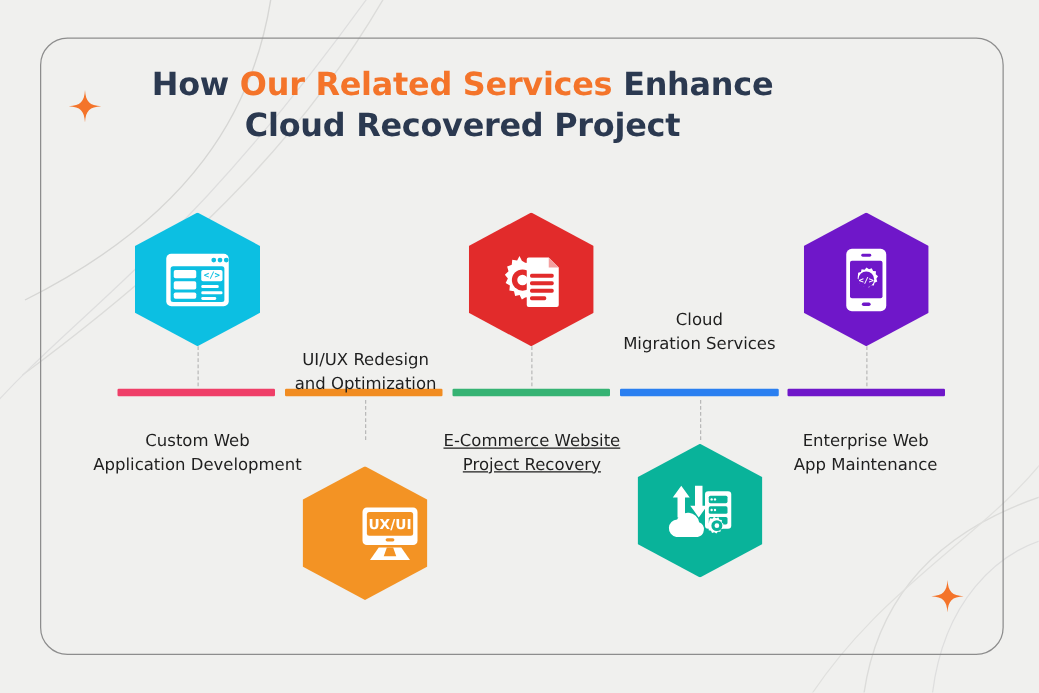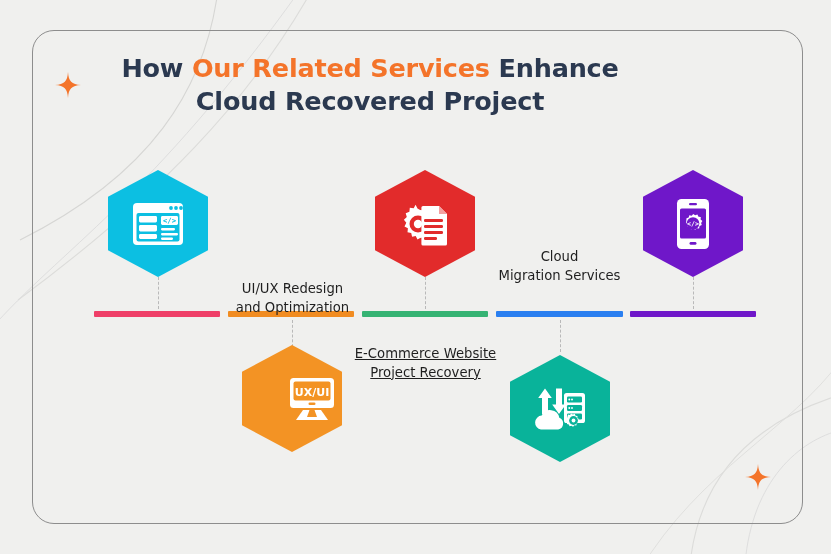--- a/index.html
+++ b/index.html
@@ -161,22 +161,24 @@
       <rect x="8" y="15" width="18" height="6.5" rx="1.4" fill="#fff"></rect>
       <rect x="8" y="24" width="18" height="6.5" rx="1.4" fill="#fff"></rect>
       <rect x="8" y="33" width="18" height="5" rx="1.4" fill="#fff"></rect>
       <rect x="30" y="15" width="17" height="9" rx="1.4" fill="#fff"></rect>
       <text x="38.5" y="21.8" font-family="'DejaVu Sans Mono', monospace" font-size="7.2" font-weight="700" fill="#0cbfe2" text-anchor="middle">&lt;/&gt;</text>
       <rect x="30" y="27" width="14" height="2.4" rx="1.1" fill="#fff"></rect>
       <rect x="30" y="32" width="17" height="2.4" rx="1.1" fill="#fff"></rect>
       <rect x="30" y="36.5" width="12" height="2.4" rx="1.1" fill="#fff"></rect>
     </svg>
   </div>
-
-  <div class="hex" style="left:242px; top:345px; background:#f39324;padding-left:40px;">
+  <div class="cap" style="left:33px; top:345px; width:250px;">Custom Web
+Application Development</div>
+
+  <div class="hex" style="left:242px; top:373px; background:#f39324;padding-left:40px;">
     <svg width="52" height="46" viewBox="0 0 52 46">
       <rect x="4" y="2" width="44" height="30" rx="3.5" fill="#fff"></rect>
       <rect x="7.5" y="5.5" width="37" height="19" rx="2" fill="#f39324"></rect>
       <text x="26" y="19.6" font-family="'DejaVu Sans', sans-serif" font-size="11" font-weight="700" fill="#fff" text-anchor="middle">UX/UI</text>
       <rect x="22.5" y="26.5" width="7" height="2.6" rx="1.3" fill="#f39324"></rect>
       <path d="M17 34 L35 34 L42 44 L10 44 Z" fill="#fff"></path>
       <path d="M23.5 34 L28.5 34 L31 41 L21 41 Z" fill="#f39324"></path>
     </svg>
   </div>
   <div class="cap" style="left:205px; top:248px; width:175px;margin-top:32px;">UI/UX Redesign
@@ -244,14 +246,16 @@
       <rect x="17.5" y="45" width="7" height="2.8" rx="1.4" fill="#6f17c9"></rect>
 
       <path d="M14.5 21.2 l2.2 -0.6 0.6 -2.3 2.4 0.4 1.5 -1.8 2 1.4 2.2 -0.8
                1.1 2.2 2.3 0.3 -0.2 2.4 1.8 1.5 -1.3 2 0.7 2.2 -2.2 1
                -0.5 2.3 -2.4 -0.2 -1.5 1.8 -2 -1.3 -2.2 0.7 -1 -2.2
                -2.3 -0.4 0.2 -2.4 -1.8 -1.5 Z" fill="#fff"></path>
       <circle cx="21" cy="26.5" r="6.3" fill="#6f17c9"></circle>
       <text x="21" y="29.3" font-family="'DejaVu Sans Mono', monospace" font-size="6.6" font-weight="700" fill="#fff" text-anchor="middle">&lt;/&gt;</text>
     </svg>
   </div>
+  <div class="cap" style="left:605px; top:345px; width:175px;">Enterprise Web
+App Maintenance</div>
 
 </div>
 
 </body></html>

